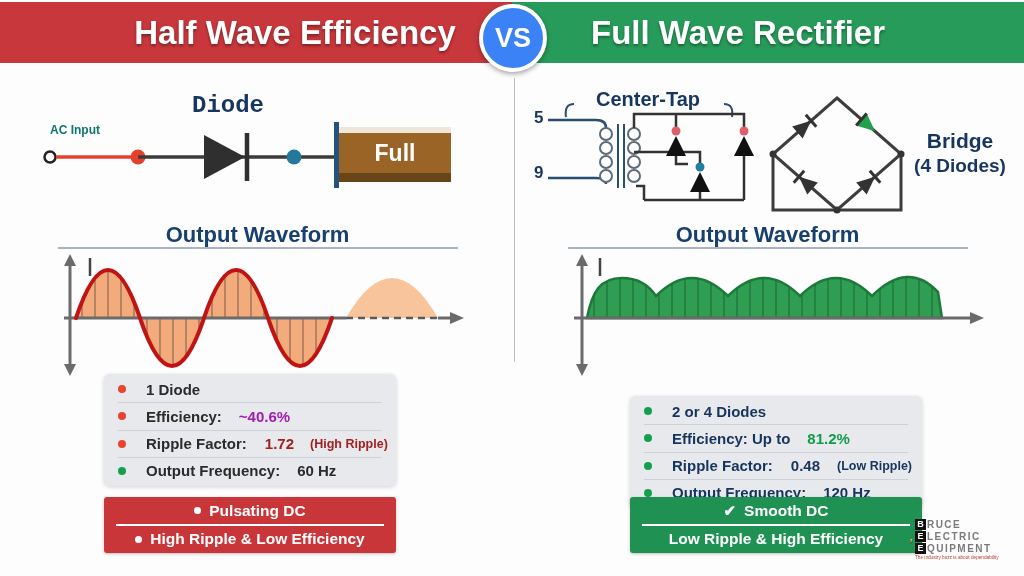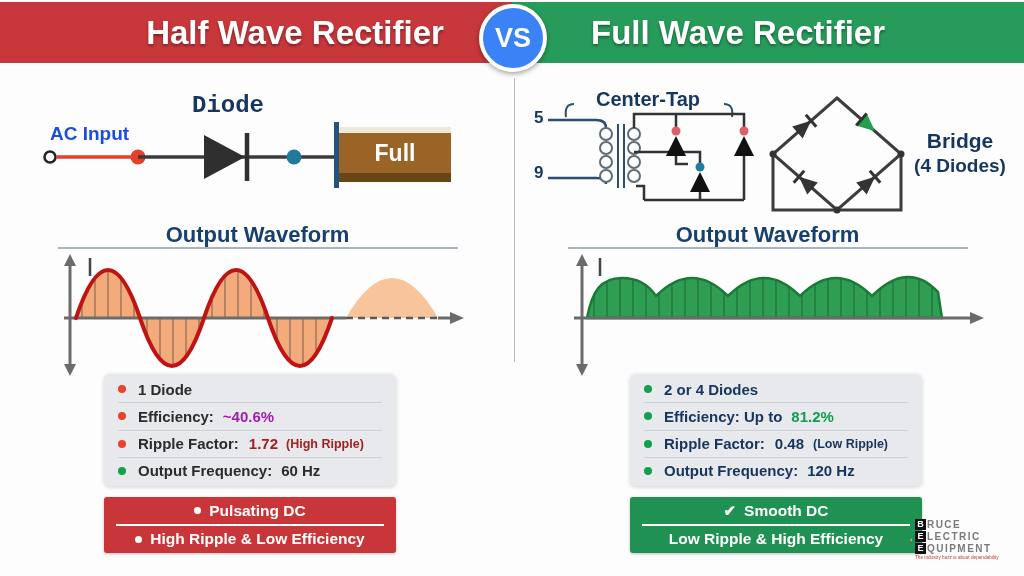--- a/index.html
+++ b/index.html
@@ -25,21 +25,21 @@
 
   
   .load-bar{left:334px;top:122px;width:5px;height:66px;background:#24547e;}
   .load-box{left:339px;top:127px;width:112px;height:55px;background:#9a6426;border-top:6px solid #efe8da;
             border-bottom:9px solid #684617;box-sizing:border-box;display:flex;align-items:center;
             justify-content:center;color:#fff;font-size:23px;font-weight:bold;}
 
   
   .spec-box{width:292px;height:112px;background:#e8e9ec;border-radius:6px;box-shadow:0 1px 4px rgba(0,0,0,.18);
             display:flex;flex-direction:column;padding:2px 14px;box-sizing:border-box;}
-  .spec-row{flex:1;display:flex;align-items:center;gap:12px;border-bottom:1px solid #cdd0d6;
+  .spec-row{flex:1;display:flex;align-items:center;gap:20px;border-bottom:1px solid #cdd0d6;
             font-size:15px;font-weight:bold;white-space:nowrap;}
   .spec-row:last-child{border-bottom:none;}
   .dot{width:8px;height:8px;border-radius:50%;flex:0 0 auto;}
   .dot.red{background:#e8432e;} .dot.green{background:#12a04e;}
   .t-dark{color:#2b2b2b;} .t-navy{color:#16355e;}
   .v-red{color:#a21caf;} .v-darkred{color:#a32020;} .v-green{color:#0f9d4c;}
   .note{font-size:12.5px;}
 
   
   .summary{width:292px;height:56px;border-radius:3px;color:#fff;display:flex;flex-direction:column;
@@ -59,32 +59,32 @@
        font-weight:bold;align-items:center;justify-content:center;margin-right:1px;}
   .rest{font-size:10px;font-weight:bold;color:#7a7a7a;letter-spacing:1.5px;}
   .tagline{font-size:6px;color:#c0392b;white-space:nowrap;transform:scale(.78);transform-origin:left top;margin-top:1px;}
 </style>
 </head>
 <body>
 
 <div class="stage">
 
   <div class="abs banner banner-left">
-    <span>Half Wave Rectifier</span>
+    <span>Half Wave Efficiency</span>
   </div>
   <div class="abs banner banner-right">
     <span>Full Wave Rectifier</span>
   </div>
   <div class="abs vs-circle">
     <span>VS</span>
   </div>
   <div class="abs panel-divider"></div>
 
   <div class="abs section-label navy" style="left:178px;top:92px;width:100px;font-size:24px;font-family:Liberation Mono, monospace;">Diode</div>
-  <div class="abs" style="left:50px;top:123px;font-size:19px;font-weight:bold;color:#1d4ed8;">AC Input</div>
+  <div class="abs" style="left:50px;top:123px;font-size:12px;font-weight:bold;color:#0f766e;">AC Input</div>
 
   <svg class="abs" style="left:32px;top:118px;" width="310" height="78" viewBox="0 0 310 78">
     <circle cx="18" cy="39" r="5.5" fill="#fff" stroke="#222" stroke-width="2.5"></circle>
     <line x1="24" y1="39" x2="104" y2="39" stroke="#e6402c" stroke-width="3.5"></line>
     <circle cx="106" cy="39" r="7.5" fill="#e6402c"></circle>
     <line x1="106" y1="39" x2="302" y2="39" stroke="#3b3b3b" stroke-width="3.5"></line>
     <polygon points="172,17 172,61 213,39" fill="#2f2f2f"></polygon>
     <line x1="215" y1="15" x2="215" y2="63" stroke="#2f2f2f" stroke-width="4.5"></line>
     <circle cx="262" cy="39" r="7.5" fill="#23799c"></circle>
   </svg>
@@ -279,21 +279,21 @@
       <span class="v-darkred" style="margin-left:-2px;">1.72</span>
       <span class="v-darkred note" style="margin-left:-4px;">(High Ripple)</span>
     </div>
     <div class="spec-row">
       <span class="dot green"></span>
       <span class="t-dark">Output Frequency:</span>
       <span class="t-dark" style="margin-left:-3px;">60 Hz</span>
     </div>
   </div>
 
-  <div class="abs spec-box" style="left:630px;top:374px;">
+  <div class="abs spec-box" style="left:630px;top:396px;">
     <div class="spec-row">
       <span class="dot green"></span>
       <span class="t-navy">2 or 4 Diodes</span>
     </div>
     <div class="spec-row">
       <span class="dot green"></span>
       <span class="t-navy">Efficiency: Up to</span>
       <span class="v-green" style="margin-left:-3px;">81.2%</span>
     </div>
     <div class="spec-row">

